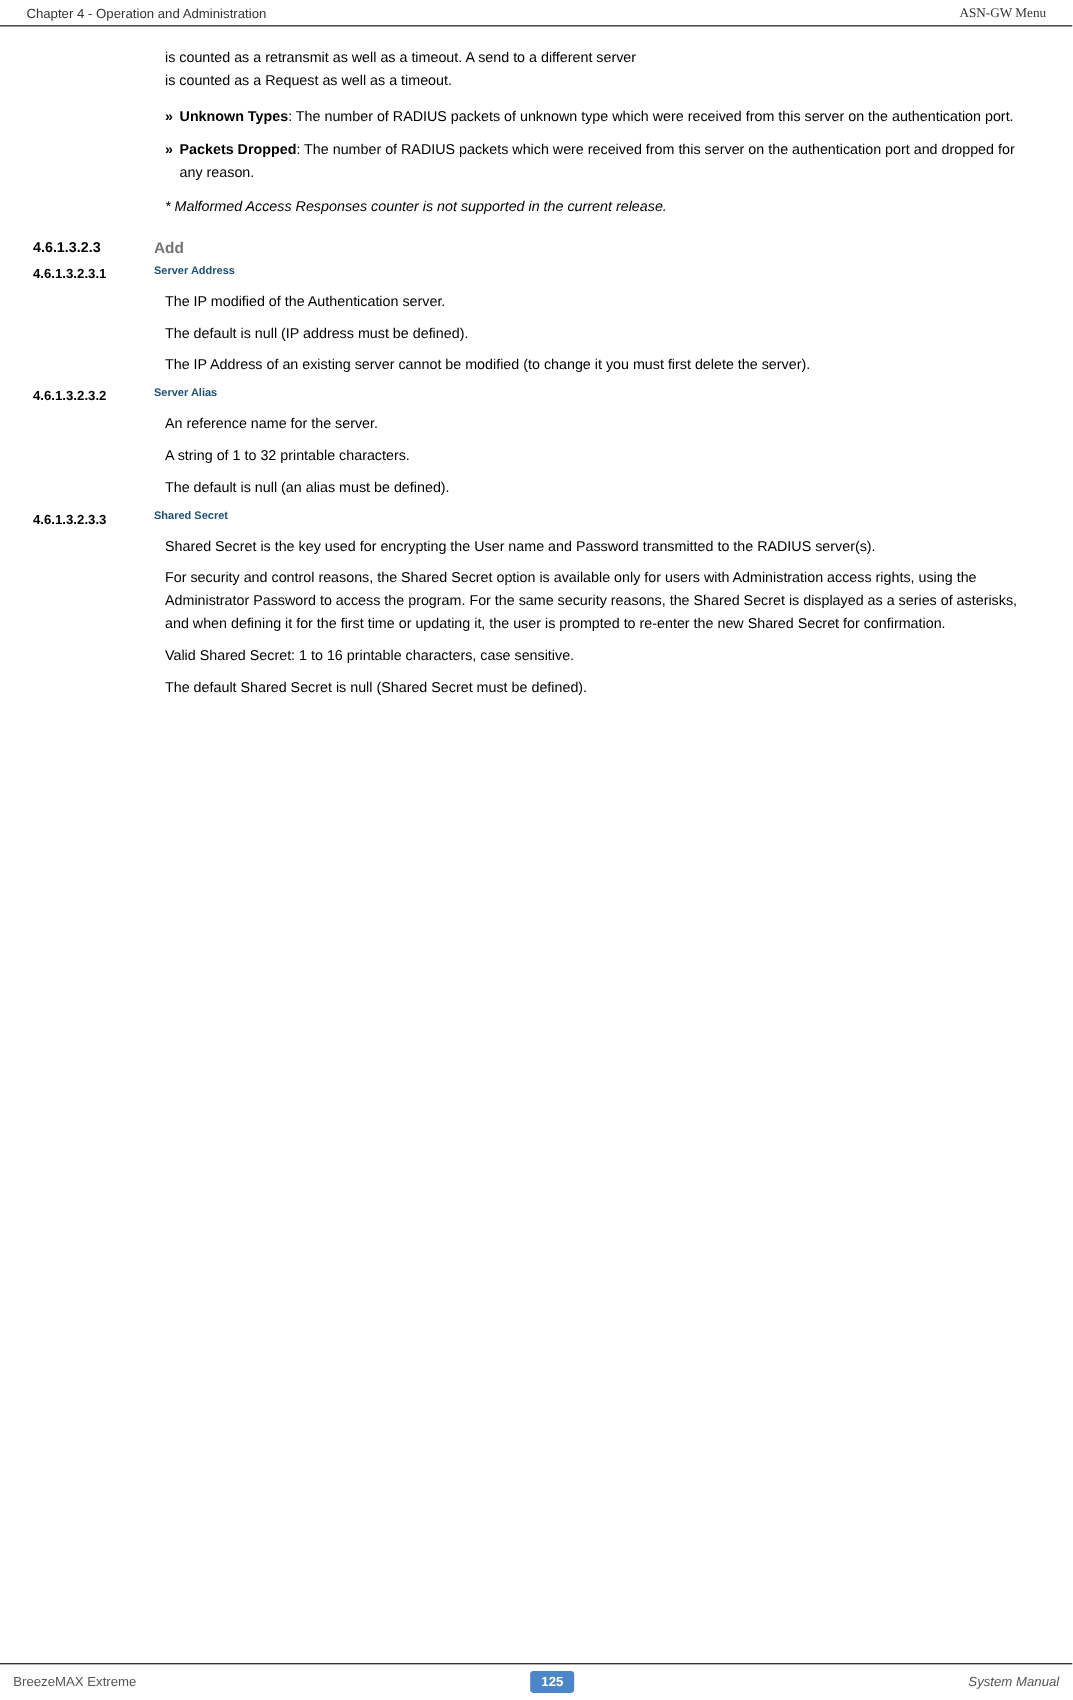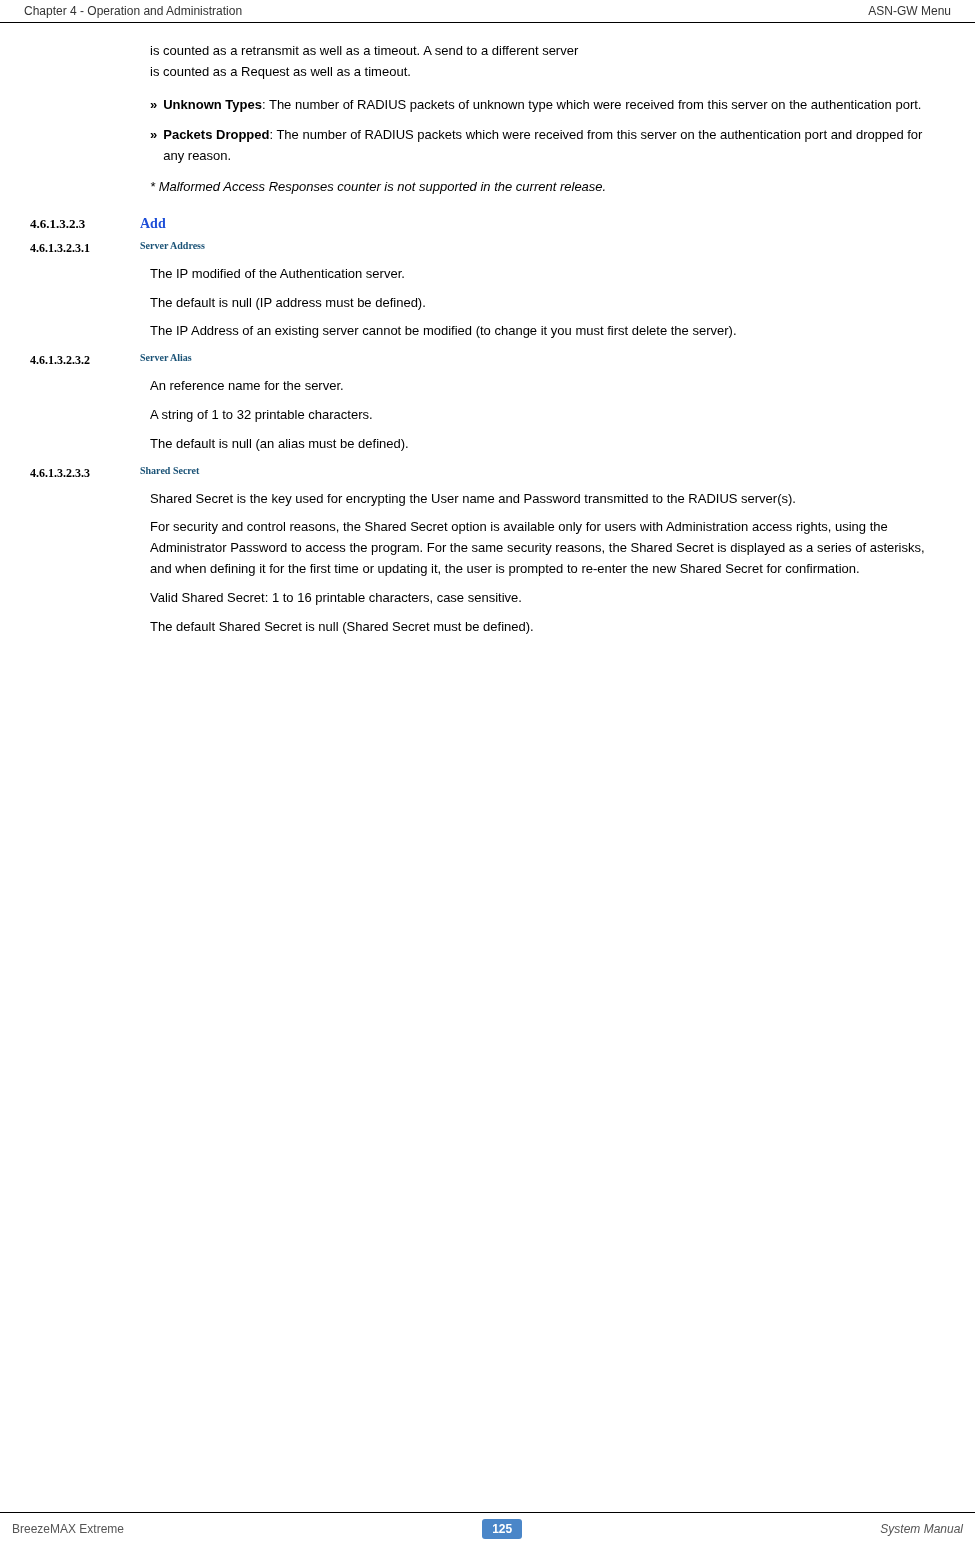--- a/index.html
+++ b/index.html
@@ -23,20 +23,21 @@
       padding: 4px 24px;
       background: #fff;
     }
     .header-chapter {
       font-size: 12px;
       color: #333;
     }
     .header-title {
       font-size: 12px;
       color: #333;
+      font-family: Liberation Serif, serif;
     }
 
     
     .footer-bar {
       display: flex;
       justify-content: space-between;
       align-items: center;
       border-top: 1px solid #000;
       padding: 6px 12px;
       background: #fff;
@@ -106,33 +107,32 @@
       margin-bottom: 18px;
       font-style: italic;
       line-height: 1.6;
     }
 
     
     .section-row {
       display: flex;
       margin-bottom: 8px;
       align-items: flex-start;
-      font-family: Liberation Serif, serif;
     }
     .section-number {
       font-weight: bold;
       font-size: 13px;
       width: 110px;
       flex-shrink: 0;
       padding-top: 0;
     }
     .section-heading {
       font-weight: bold;
       font-size: 14px;
-      color: #1d4ed8;
+      color: #737373;
     }
     .subsection-number {
       font-weight: bold;
       font-size: 12px;
       width: 110px;
       flex-shrink: 0;
       padding-top: 1px;
     }
     .subsection-heading {
       font-weight: bold;

